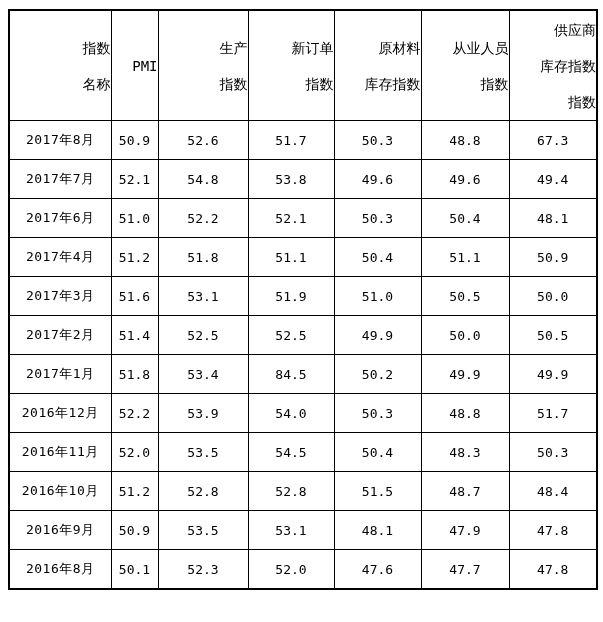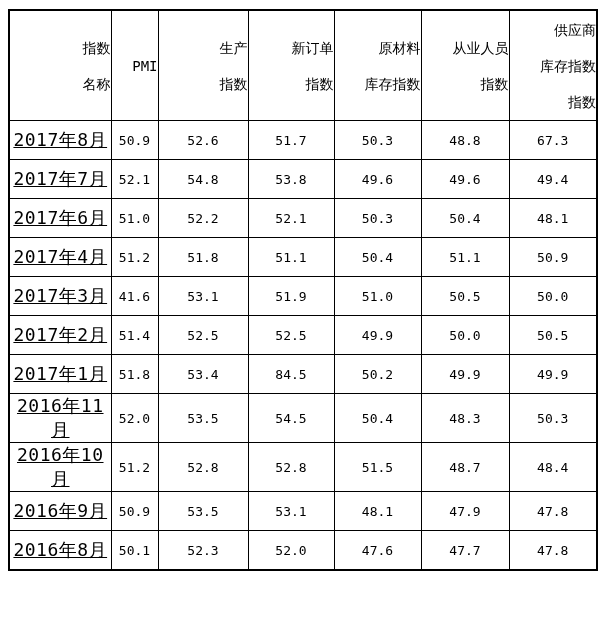--- a/index.html
+++ b/index.html
@@ -39,23 +39,22 @@
   }
   thead .hline {
     line-height: 36px;
     text-align: right;
   }
   tbody td {
     height: 38px;
     font-size: 13px;
   }
   tbody td.row-label {
-    font-size: 18px;
+    font-size: 13px;
     letter-spacing: 0.5px;
-    text-decoration: underline;
   }
 </style>
 </head>
 <body>
 
 <table class="pmi-table">
   <colgroup>
     <col class="c0">
       <col class="c1">
       <col class="c2">
@@ -128,21 +127,21 @@
         <td class="row-label">2017年4月</td>
         <td>51.2</td>
         <td>51.8</td>
         <td>51.1</td>
         <td>50.4</td>
         <td>51.1</td>
         <td>50.9</td>
       </tr>
       <tr>
         <td class="row-label">2017年3月</td>
-        <td>41.6</td>
+        <td>51.6</td>
         <td>53.1</td>
         <td>51.9</td>
         <td>51.0</td>
         <td>50.5</td>
         <td>50.0</td>
       </tr>
       <tr>
         <td class="row-label">2017年2月</td>
         <td>51.4</td>
         <td>52.5</td>
@@ -154,20 +153,29 @@
       <tr>
         <td class="row-label">2017年1月</td>
         <td>51.8</td>
         <td>53.4</td>
         <td>84.5</td>
         <td>50.2</td>
         <td>49.9</td>
         <td>49.9</td>
       </tr>
       <tr>
+        <td class="row-label">2016年12月</td>
+        <td>52.2</td>
+        <td>53.9</td>
+        <td>54.0</td>
+        <td>50.3</td>
+        <td>48.8</td>
+        <td>51.7</td>
+      </tr>
+      <tr>
         <td class="row-label">2016年11月</td>
         <td>52.0</td>
         <td>53.5</td>
         <td>54.5</td>
         <td>50.4</td>
         <td>48.3</td>
         <td>50.3</td>
       </tr>
       <tr>
         <td class="row-label">2016年10月</td>

